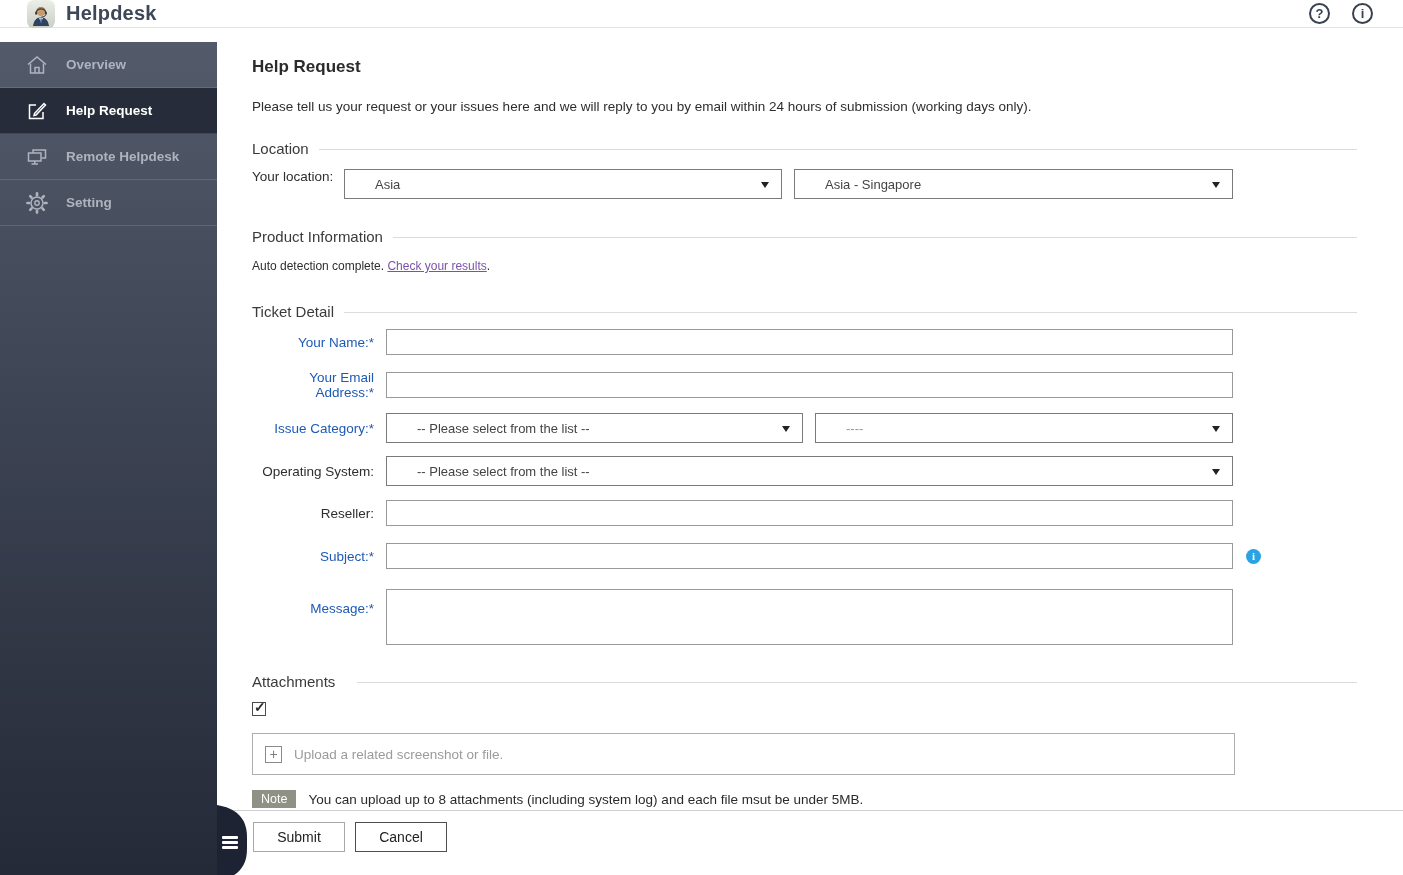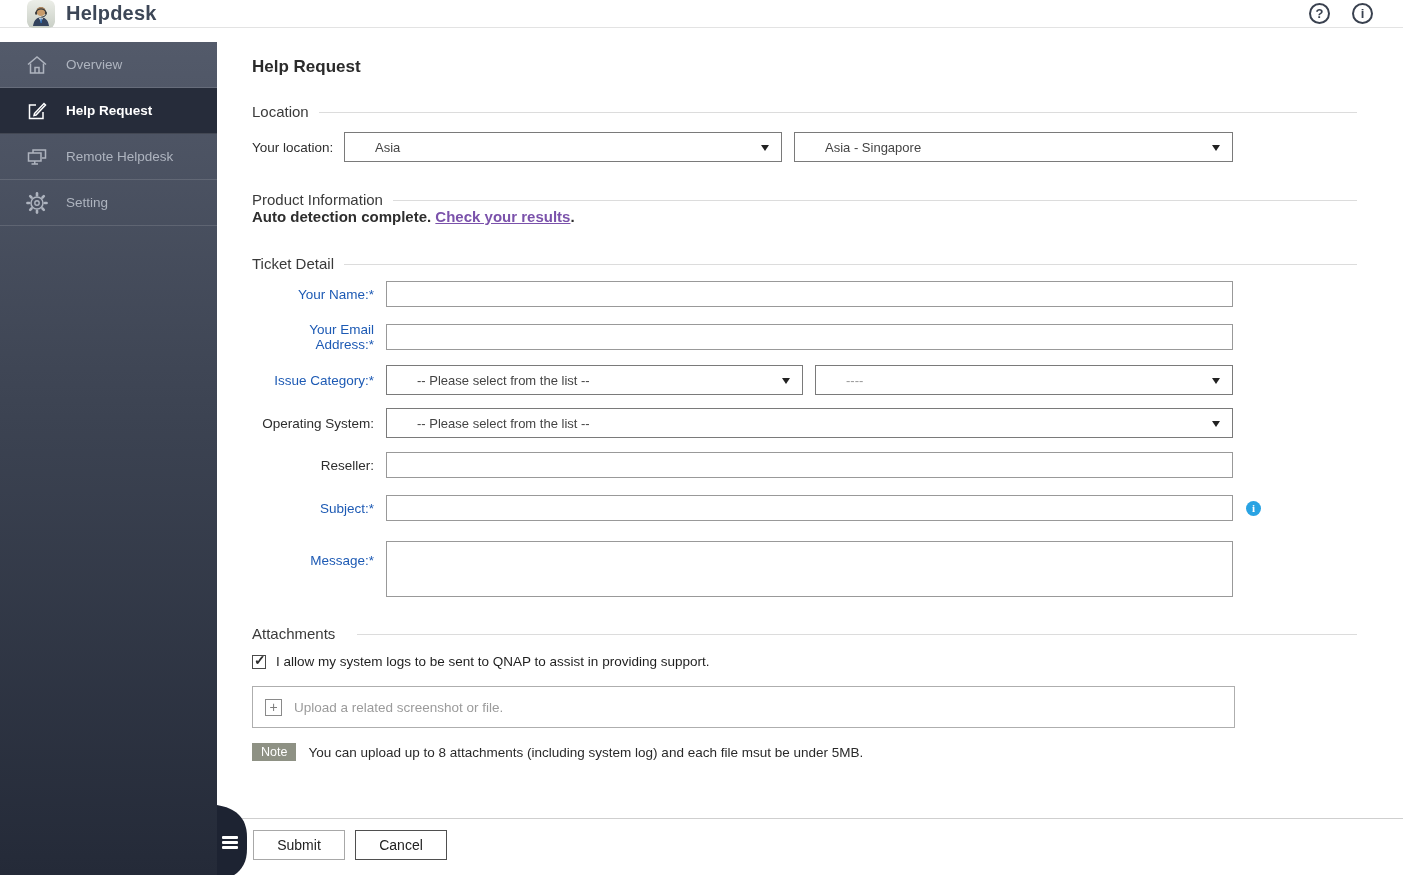--- a/index.html
+++ b/index.html
@@ -16,21 +16,21 @@
   .hicon { width:21px; height:21px; border:2px solid #39414f; border-radius:50%; display:flex;
            align-items:center; justify-content:center; font-size:13px; font-weight:bold; color:#39414f;
            cursor:pointer; }
 
   
   .sidebar { position:absolute; top:42px; left:0; width:217px; height:833px;
              background:linear-gradient(180deg,#535a6a 0%, #3c4352 45%, #242a38 100%); z-index:4; }
   .nav-item { height:46px; display:flex; align-items:center; cursor:pointer;
               border-bottom:1px solid rgba(255,255,255,.13); color:#aeb4bf; }
   .nav-item .nicon { width:22px; margin-left:26px; margin-right:18px; display:flex; justify-content:center; }
-  .nav-item .nlabel { font-size:13.5px; }
+  .nav-item .nlabel { font-size:13.5px;font-weight:bold; }
   .nav-item.active { background:#262c3a; color:#ffffff; }
   .nav-item.active .nlabel { font-weight:bold; }
 
   .sidebar-toggle { position:absolute; left:217px; top:805px; width:32px; height:76px; z-index:6; cursor:pointer; }
   .sidebar-toggle .bars { position:absolute; left:5px; top:31px; width:16px; }
   .sidebar-toggle .bars div { height:2.6px; background:#fff; margin-bottom:2.6px; border-radius:1px; }
 
   
   .main { position:absolute; left:217px; top:42px; width:1186px; height:780px; background:#fff;
           padding:15px 46px 0 35px; overflow:hidden; }
@@ -39,34 +39,34 @@
 
   .section-head { display:flex; align-items:center; }
   .section-head .stitle { font-size:15px; color:#3a3a3a; flex:0 0 auto; }
   .section-head .sline { flex:1; border-top:1px solid #dcdcdc; margin-left:10px; margin-top:2px; }
   .sh-location { margin-top:26px; }
   .sh-product  { margin-top:29px; }
   .sh-ticket   { margin-top:30px; }
   .sh-attach   { margin-top:28px;gap:12px; }
 
   
-  .loc-row { margin-top:12px; display:flex; align-items:center; }
+  .loc-row { margin-top:12px; display:flex; align-items:flex-start; }
   .loc-label { width:92px; font-size:13.5px; color:#2e2e2e; }
 
   .sel { position:relative; height:30px; border:1px solid #7a7a7a; background:#fff; display:flex;
          align-items:center; padding:0 30px 0 30px; font-size:13px; color:#444; cursor:pointer; }
   .sel .arrow { position:absolute; right:12px; top:50%; margin-top:-2px; width:0; height:0;
                 border-left:4.5px solid transparent; border-right:4.5px solid transparent;
                 border-top:6px solid #222; }
   .sel.muted { color:#999; }
   .w438 { width:438px; } .w439 { width:439px; margin-left:12px; }
   .w417 { width:417px; } .w418 { width:418px; margin-left:12px; }
   .w847 { width:847px; }
 
-  .status-line { margin-top:0; font-size:15px; color:#2e2e2e;font-weight:bold; }
+  .status-line { margin-top:14px; font-size:12px; color:#2e2e2e; }
   .status-line a { color:#7b52ab; text-decoration:underline; cursor:pointer; }
 
   
   .form-row { display:flex; align-items:center; }
   .form-label { width:122px; text-align:right; font-size:13.5px; color:#2e2e2e; flex:0 0 auto; }
   .form-label.req { color:#1d5ab4; }
   .form-ctrl { margin-left:12px; display:flex; align-items:center; }
   .txt { width:847px; height:26px; border:1px solid #999; background:#fff; font-size:13px;
          padding:0 10px; font-family:"Liberation Sans", sans-serif; color:#333; outline:none; }
   .mt-name{margin-top:9px;} .mt-email{margin-top:15px;} .mt-issue{margin-top:13px;}
@@ -92,21 +92,21 @@
   .plus-icon { width:17px; height:17px; border:1px solid #8a8a8a; margin-left:12px; position:relative;
                color:#7d7d7d; display:flex; align-items:center; justify-content:center;
                font-size:14px; line-height:1; }
   .upload-ph { margin-left:12px; font-size:13.5px; color:#9b9b9b; }
 
   .note-row { margin-top:15px; display:flex; align-items:center; }
   .note-badge { background:#8e9184; color:#fff; font-size:12.5px; padding:2px 9px; flex:0 0 auto; }
   .note-text { margin-left:12px; font-size:13.5px; color:#2a2a2a; }
 
   
-  .footer { position:absolute; left:217px; bottom:4px; width:1186px; height:53px; background:#fff;
+  .footer { position:absolute; left:217px; bottom:12px; width:1186px; height:53px; background:#fff;
             border-top:1px solid #cfcfcf; display:flex; align-items:center; padding-left:36px; z-index:3; }
   .btn { width:92px; height:30px; background:#fff; font-size:14px; color:#222; cursor:pointer;
          font-family:"Liberation Sans", sans-serif; }
   .btn-submit { border:1px solid #a8a8a8; }
   .btn-cancel { border:1px solid #4f4f4f; margin-left:10px; }
 
   svg { display:block; }
 </style>
 </head>
 <body>
@@ -205,20 +205,21 @@
     <div class="bars">
         <div></div>
         <div></div>
         <div></div>
       </div>
   </div>
 
   <div class="main">
 
     <div class="page-title">Help Request</div>
+    <div class="page-subtitle">Please tell us your request or your issues here and we will reply to you by email within 24 hours of submission (working days only).</div>
 
     <div class="section-head sh-location">
       <span class="stitle">Location</span>
       <span class="sline"></span>
     </div>
     <div class="loc-row">
       <span class="loc-label">Your location:</span>
       <div class="sel w438">
         <span>Asia</span>
         <span class="arrow"></span>
@@ -302,21 +303,20 @@
 
     <div class="section-head sh-attach">
       <span class="stitle">Attachments</span>
       <span class="sline"></span>
     </div>
 
     <div class="consent-row">
       <span class="consent-checkbox checked">
           <span class="check">✓</span>
         </span>
-      <span class="consent-label">I allow my system logs to be sent to QNAP to assist in providing support.</span>
     </div>
 
     <div class="upload-box">
       <span class="plus-icon">+</span>
       <span class="upload-ph">Upload a related screenshot or file.</span>
     </div>
 
     <div class="note-row">
       <span class="note-badge">Note</span>
       <span class="note-text">You can upload up to 8 attachments (including system log) and each file msut be under 5MB.</span>

